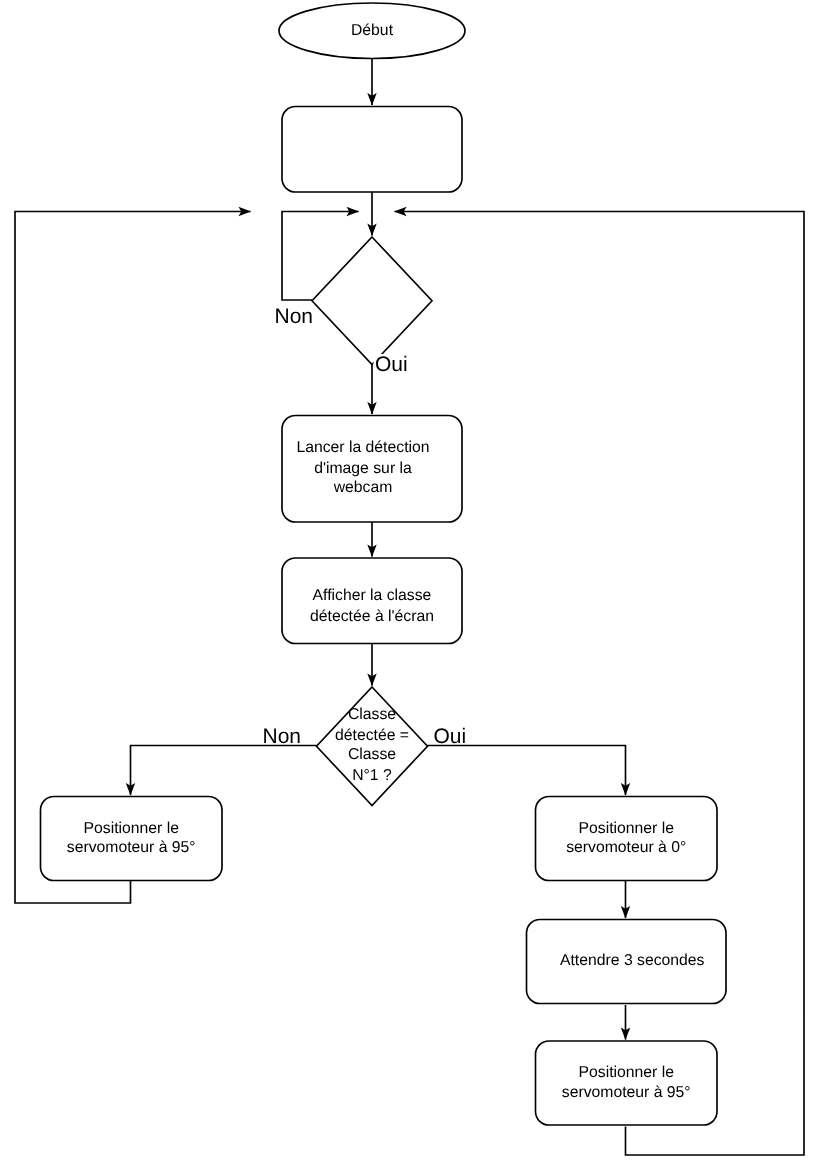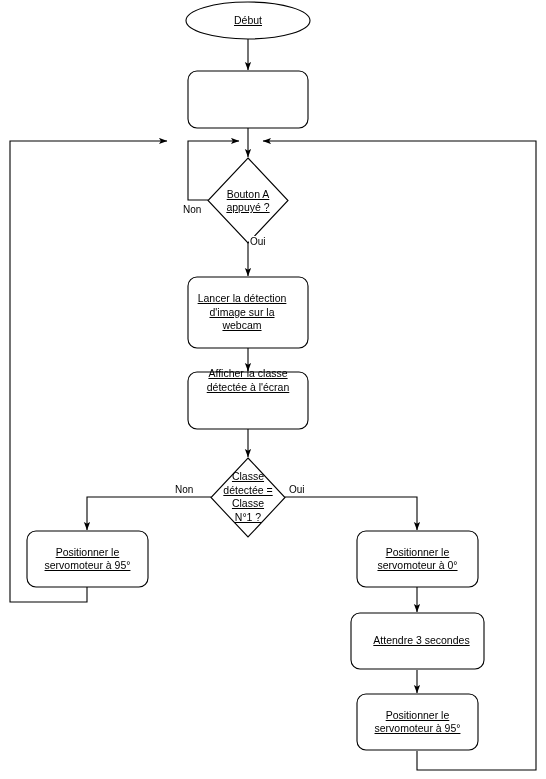--- a/index.html
+++ b/index.html
@@ -38,32 +38,31 @@
     color: #000000;
     font-size: 10.5px;
     line-height: 13.5px;
     font-family: "Liberation Sans", sans-serif;
     white-space: pre-line;
     pointer-events: none;
   }
   .edge-label {
     position: absolute;
     color: #000000;
-    font-size: 10px;
+    font-size: 14px;
     line-height: 12px;
     font-family: "Liberation Sans", sans-serif;
     white-space: nowrap;
     background: #ffffff;
     padding: 0 1px;
   }
   .ctr {
     display: flex;
     align-items: center;
     justify-content: center;
-    text-decoration: underline;
   }
 </style>
 </head>
 <body>
 
 <div id="canvas">
 
   <svg id="flow" viewBox="0 0 546 779">
     <defs>
       <marker id="arrow" markerWidth="9" markerHeight="9" refX="7.3" refY="3.1" orient="auto" markerUnits="strokeWidth">
@@ -112,28 +111,26 @@
     <rect class="shape-stroke" x="357" y="531" width="121" height="56" rx="9" ry="9"></rect>
 
     <rect class="shape-stroke" x="351" y="613" width="133" height="56" rx="9" ry="9"></rect>
 
     <rect class="shape-stroke" x="357" y="694" width="121" height="56" rx="9" ry="9"></rect>
   </svg>
 
   <div class="node-label ctr" style="left:186px; top:2px; width:124px; height:38px;">Début</div>
 
 
-  <div class="node-label ctr" style="left:203px; top:180px; width:90px; height:42px;">Bouton A
-appuyé ?</div>
 
   <div class="node-label ctr" style="left:188px; top:277px; width:108px; height:71px;">Lancer la détection
 d'image sur la
 webcam</div>
 
-  <div class="node-label ctr" style="left:188px; top:352px; width:120px; height:57px;text-align:center;">Afficher la classe
+  <div class="node-label ctr" style="left:188px; top:376px; width:120px; height:57px;text-align:center;">Afficher la classe
 détectée à l'écran</div>
 
   <div class="node-label ctr" style="left:203px; top:470px; width:90px; height:54px;">Classe
 détectée =
 Classe
 N°1 ?</div>
 
   <div class="node-label ctr" style="left:27px; top:531px; width:121px; height:56px;">Positionner le
 servomoteur à 95°</div>
 

